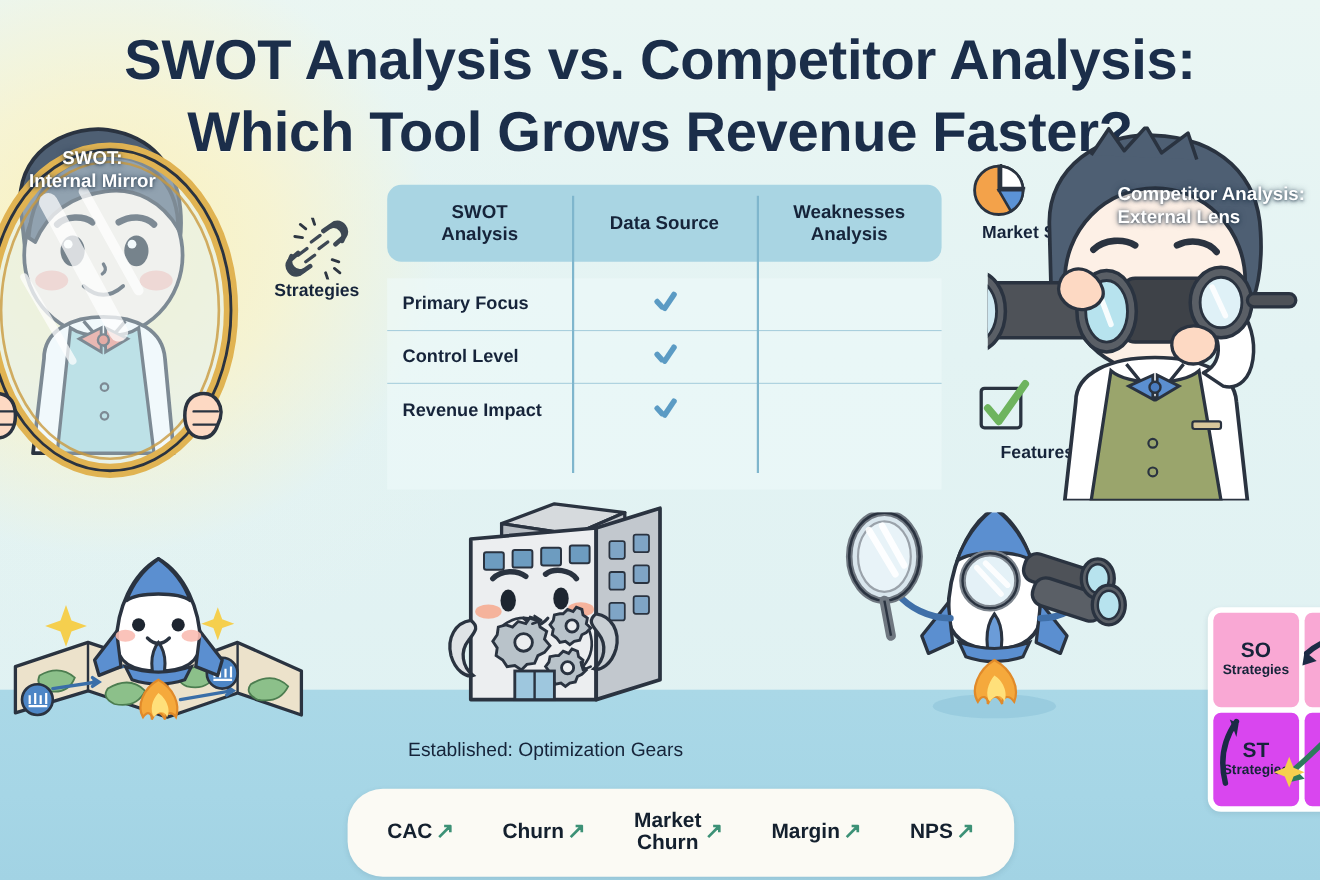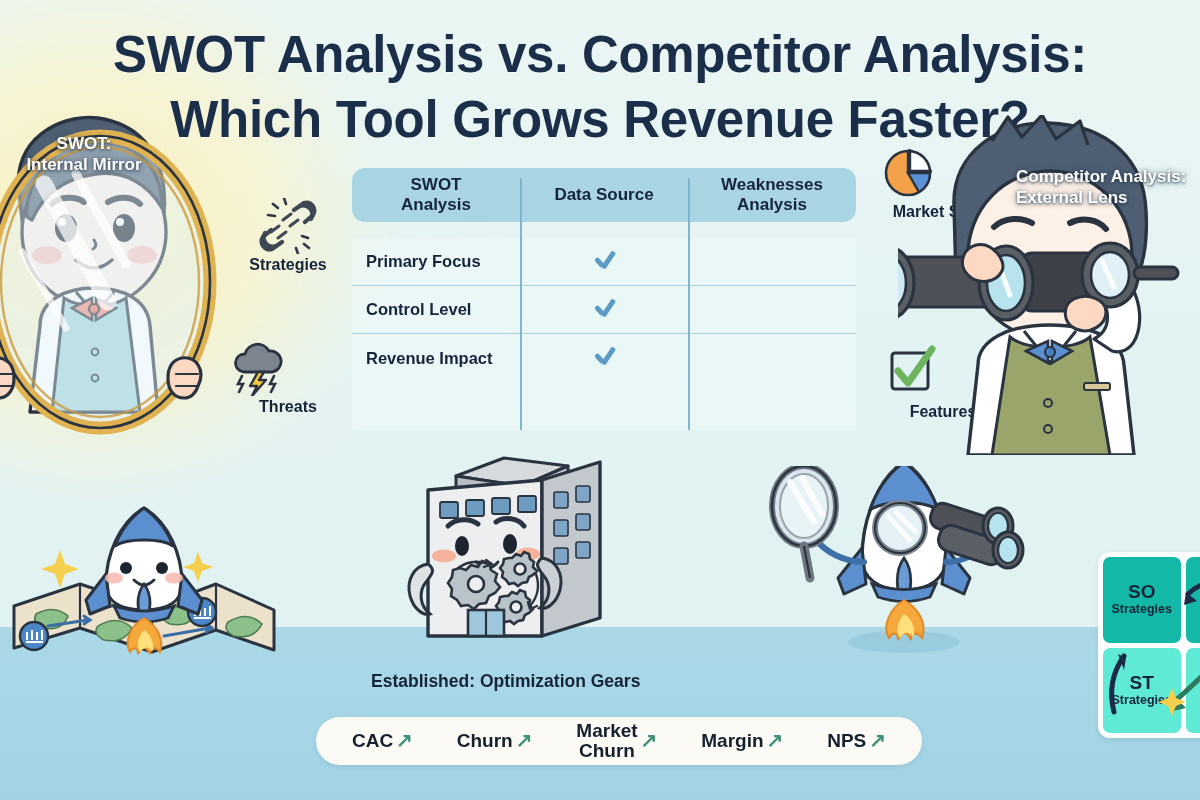--- a/index.html
+++ b/index.html
@@ -49,42 +49,42 @@
   .cmp-table {
     position: absolute;
     left: 352px;
     top: 168px;
     width: 504px;
     height: 262px;
   }
   .cmp-head {
     position: absolute;
     left: 0; top: 0;
-    width: 504px; height: 54px;
+    width: 504px; height: 70px;
     background: #a9d5e3;
     border-radius: 13px;
     display: flex;
     align-items: center;
   }
   .cmp-head .hcell {
     flex: 1 1 0;
     text-align: center;
     font-weight: bold;
     font-size: 17px;
     color: #16243a;
     line-height: 1.2;
     padding: 0 6px;
   }
   .cmp-head .hcell.c0 { flex: 0 0 168px; }
   .cmp-head .hcell.c1 { flex: 0 0 168px; }
   .cmp-head .hcell.c2 { flex: 0 0 168px; }
 
   .cmp-body {
     position: absolute;
-    left: 0; top: 70px;
+    left: 0; top: 85px;
     width: 504px; height: 192px;
     background: rgba(238,250,250,0.55);
   }
   .cmp-row {
     position: relative;
     height: 48px;
     display: flex;
     align-items: center;
     border-bottom: 1.6px solid #a9cfdd;
   }
@@ -160,34 +160,34 @@
     left: 118px; top: 52px;
     width: 210px; text-align: left;
     color: #ffffff; font-weight: bold; font-size: 17px; line-height: 1.22;
     text-shadow: 0 1px 3px rgba(40,60,80,0.9), 0 0 6px rgba(40,60,80,0.65);
     z-index: 9;
   }
 
   
   .scene-cap {
     position: absolute;
-    font-weight: bold;
+    font-weight: normal;
     font-size: 17.5px;
     color: #16243a;
     white-space: nowrap;
   }
   #cap-startup { left: 6px; top: 731px; }
   #cap-established { left: 371px; top: 671px; }
   #cap-growth { left: 806px; top: 671px; }
 
   
   .metrics-pill {
     position: absolute;
     left: 316px; top: 717px;
-    width: 606px; height: 48px;
+    width: 606px; height: 80px;
     background: #fbfaf4;
     border-radius: 32px;
     display: flex;
     align-items: center;
     justify-content: space-around;
     padding: 0 14px;
     box-shadow: 0 2px 5px rgba(60,90,110,0.12);
   }
   .metric {
     display: flex;
@@ -220,22 +220,22 @@
     display: flex;
     flex-direction: column;
     align-items: center;
     justify-content: center;
     border-radius: 7px;
     color: #16243a;
     line-height: 1.1;
   }
   .strat-cell .abbr { font-weight: bold; font-size: 19px; }
   .strat-cell .sub { font-weight: bold; font-size: 12.5px; }
-  .sc-green { background: #14b8a6; align-items: center; }
-  .sc-blue  { background: #5eead4; }
+  .sc-green { background: #f9a8d4; align-items: center; }
+  .sc-blue  { background: #d946ef; }
 
   .strat-arrows { position: absolute; left: 1090px; top: 540px; width: 180px; height: 210px; pointer-events: none; }
 </style>
 </head>
 <body>
 
 <div id="stage">
 
   <div class="floor"></div>
 
@@ -324,29 +324,20 @@
             <path d="M17 18 l-7 -1"></path>
           <path d="M44 38 l6 2"></path>
             <path d="M46 46 l5 4"></path>
             <path d="M38 50 l2 6"></path>
         </g>
       </svg>
     </span>
     <span class="txt">Strategies</span>
   </div>
 
-  <div class="icon-lbl" id="threats-item">
-    <svg class="glyph" viewBox="0 0 60 56" width="60" height="56">
-      <path d="M16 32 a9 9 0 0 1 1 -18 a13 13 0 0 1 24 -3 a10 10 0 0 1 3 21 Z" fill="#7b848f" stroke="#2a3340" stroke-width="2.8" stroke-linejoin="round"></path>
-      <path d="M30 32 L22 46 L29 46 L24 56 L38 40 L31 40 L36 32 Z" fill="#f5c93c" stroke="#2a3340" stroke-width="2.4" stroke-linejoin="round"></path>
-      <path d="M14 36 L10 44 L15 44 L11 52" stroke="#2a3340" stroke-width="2.6" fill="none" stroke-linecap="round"></path>
-      <path d="M46 36 L42 44 L47 44 L43 52" stroke="#2a3340" stroke-width="2.6" fill="none" stroke-linecap="round"></path>
-    </svg>
-    <span class="txt">Threats</span>
-  </div>
 
   <div class="cmp-table">
     <div class="cmp-head">
       <div class="hcell c0">
         <span>SWOT</span><br>
         <span>Analysis</span>
       </div>
       <div class="hcell c1">Data Source</div>
       <div class="hcell c2">
         <span>Weaknesses</span><br>

